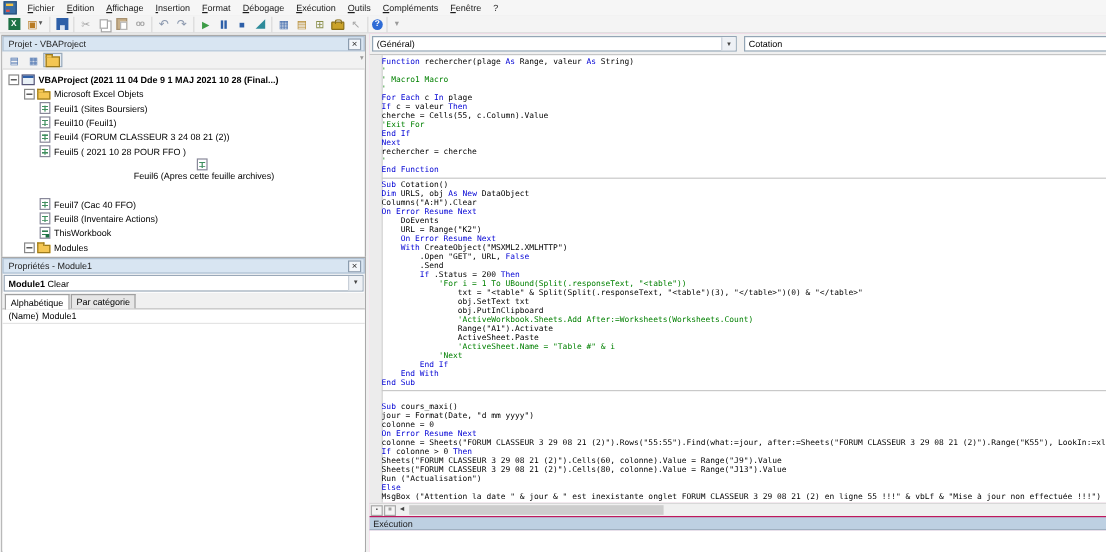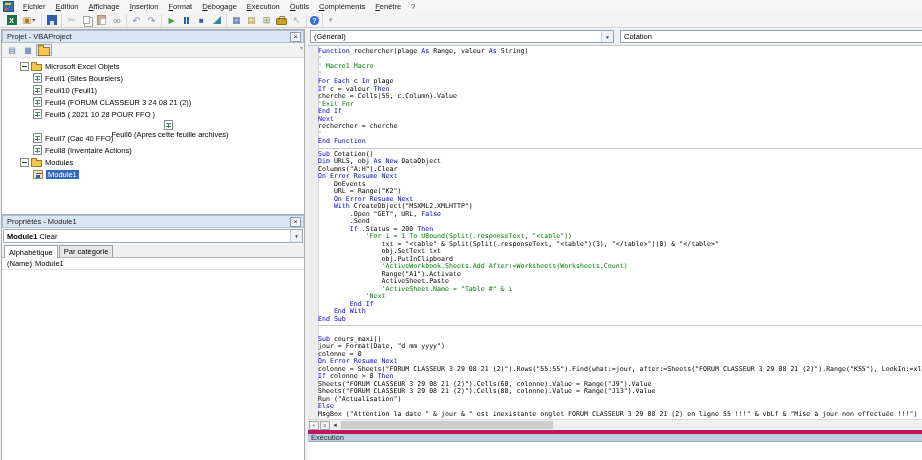--- a/index.html
+++ b/index.html
@@ -128,21 +128,21 @@
   
   .hscroll-row{position:absolute;left:0;top:391px;width:614px;height:11px;background:#f0f0f0;border-top:1px solid #d8d8d8;
     display:flex;align-items:center;box-sizing:border-box;}
   .viewbtn{width:10px;height:9px;background:#f4f4f4;border:1px solid #a8a8a8;margin-left:1px;padding:0;
     font-size:5px;line-height:7px;color:#555;display:flex;align-items:center;justify-content:center;font-family:inherit;}
   .sb-arrow{width:10px;text-align:center;font-size:6px;color:#444;}
   .sb-thumb{width:212px;height:8px;background:#cdcdcd;margin-left:1px;}
 
   
   .immediate{position:absolute;left:0;top:402px;width:614px;height:30px;}
-  .imm-title{height:12px;background:#bdd0e2;border-top:4px solid #be185d;border-bottom:1px solid #98a8b8;
+  .imm-title{height:12px;background:#bdd0e2;border-top:1px solid #be185d;border-bottom:1px solid #98a8b8;
     display:flex;align-items:center;padding-left:3px;color:#1c1c1c;box-sizing:border-box;}
   .imm-body{height:18px;background:#fff;}
 </style>
 </head>
 <body>
 
 <div class="screen">
 
   <div class="menubar">
     <span class="appicon"></span>
@@ -201,20 +201,25 @@
         </div>
         <div class="panel-toolbar">
           <button class="ppbtn">▤</button>
           <button class="ppbtn">▦</button>
           <button class="ppbtn pressed">
               <span class="fold"></span>
             </button>
           <span class="pp-overflow">▾</span>
         </div>
         <div class="tree" id="tree">
+            <div class="trow bold" style="padding-left: 5px;">
+              <span class="exp"></span>
+              <span class="ti ti-project"></span>
+              <span class="lbl">VBAProject (2021 11 04 Dde 9 1 MAJ 2021 10 28 (Final...)</span>
+            </div>
             <div class="trow" style="padding-left: 18px;">
               <span class="exp"></span>
               <span class="ti ti-folder"></span>
               <span class="lbl">Microsoft Excel Objets</span>
             </div>
             <div class="trow" style="padding-left: 31px;">
               <span class="ti ti-sheet"></span>
               <span class="lbl">Feuil1 (Sites Boursiers)</span>
             </div>
             <div class="trow" style="padding-left: 31px;">
@@ -226,27 +231,31 @@
               <span class="lbl">Feuil4 (FORUM CLASSEUR 3 24 08 21 (2))</span>
             </div>
             <div class="trow" style="padding-left: 31px;">
               <span class="ti ti-sheet"></span>
               <span class="lbl">Feuil5 (  2021 10 28 POUR FFO )</span>
             </div>
             <div class="trow" style="padding-left: 31px; flex-direction: column;">
               <span class="ti ti-sheet"></span>
               <span class="lbl">Feuil6 (Apres cette feuille archives)</span>
             </div>
-            <div class="trow" style="padding-left: 31px;">
+            <div class="trow" style="padding-left: 31px; margin-top: 20px;">
               <span class="ti ti-sheet"></span>
               <span class="lbl">Feuil7 (Cac 40 FFO)</span>
             </div>
             <div class="trow" style="padding-left: 31px;">
               <span class="ti ti-sheet"></span>
               <span class="lbl">Feuil8 (Inventaire Actions)</span>
+            </div>
+            <div class="trow" style="padding-left: 31px;">
+              <span class="ti ti-workbook"></span>
+              <span class="lbl">ThisWorkbook</span>
             </div>
             <div class="trow" style="padding-left: 18px;">
               <span class="exp"></span>
               <span class="ti ti-folder"></span>
               <span class="lbl">Modules</span>
             </div>
             <div class="trow" style="padding-left: 31px;">
               <span class="ti ti-module"></span>
               <span class="lbl sel">Module1</span>
             </div>

